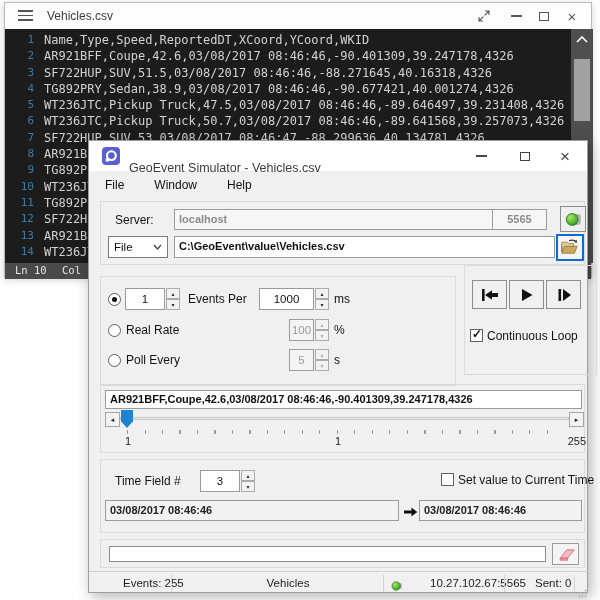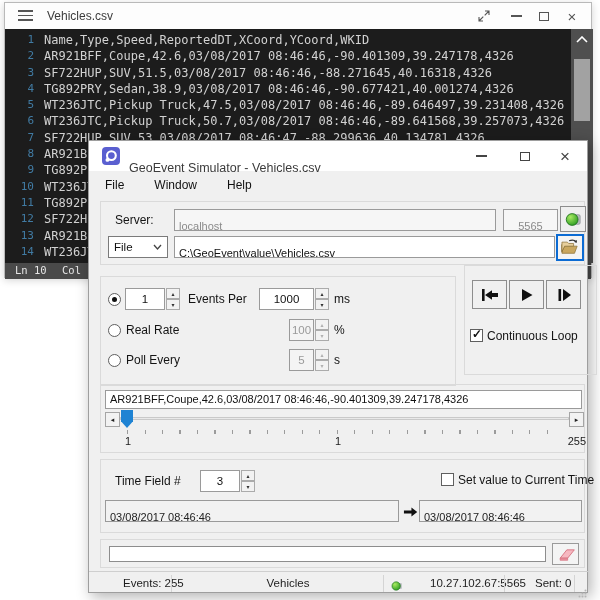--- a/index.html
+++ b/index.html
@@ -36,21 +36,21 @@
   .sbtn { position:absolute; top:0; width:36px; height:30px; display:flex; align-items:center; justify-content:center; color:#444; }
   .minbar { width:11px; height:1.4px; background:#444; }
   .maxbox { width:10px; height:9px; border:1.2px solid #444; }
   .xglyph { font-size:15px; line-height:1; }
   .sim-menus { position:absolute; left:0; top:30px; width:100%; height:27px; display:flex; align-items:center; padding-left:14px; gap:26px; }
   .menu-item { font-size:12px; color:#111; padding:3px 2px; }
 
   .grp { position:absolute; border:1px solid #dadada; }
   .lbl { position:absolute; font-size:12px; color:#141414; white-space:nowrap; }
   .inp { position:absolute; border:1px solid #9a9a9a; background:#fff; font-size:11px; color:#111;
-    padding:10px 4px; white-space:nowrap; overflow:hidden; }
+    padding:3px 4px; white-space:nowrap; overflow:hidden;font-weight:bold; }
   .inp.gray { background:#f6f6f6; color:#8b8b8b; }
   .inp.soft { background:#f2f2f2; color:#222; }
 
   .spin { position:absolute; display:flex; height:22px; }
   .spin .val { border:1px solid #9a9a9a; background:#fff; text-align:center; font-size:11.5px; color:#111;
     display:flex; align-items:center; justify-content:center; height:22px; }
   .spin .btns { display:flex; flex-direction:column; width:14px; margin-left:1px; }
   .spin .sb { flex:1; border:1px solid #ababab; background:#f2f2f2; font-size:6px; color:#333;
     display:flex; align-items:center; justify-content:center; line-height:1; }
   .spin.dis .val { color:#9a9a9a; background:#f4f4f4; }
@@ -161,21 +161,21 @@
 
   <div class="sim-menus">
     <span class="menu-item">File</span>
     <span class="menu-item">Window</span>
     <span class="menu-item">Help</span>
   </div>
 
   <div class="grp" style="left:11px; top:60px; width:485px; height:64px;">
     <div class="lbl" style="left:14px; top:11px;">Server:</div>
     <div class="inp gray" style="left:73px; top:7px; width:322px; height:21px;">localhost</div>
-    <div class="inp gray" style="left:402px; top:7px; width:55px; height:21px; text-align:center;">5565</div>
+    <div class="inp gray" style="left:391px; top:7px; width:55px; height:21px; text-align:center;">5565</div>
     <div style="position:absolute; left:459px; top:4px; width:26px; height:26px; border:1px solid #8d8d8d; background:#efefef; display:flex; align-items:center; justify-content:center;">
       <svg width="19" height="19" viewBox="0 0 20 20">
         <defs>
             <radialGradient id="gg" cx="35%" cy="30%" r="75%">
               <stop offset="0%" stop-color="#a8ea62"></stop>
               <stop offset="100%" stop-color="#2f9e22"></stop>
             </radialGradient>
           </defs>
         <rect x="10" y="5" width="7" height="10" rx="1.5" fill="#b9bcc0" stroke="#8e9196" stroke-width="0.8"></rect>
         <circle cx="8.6" cy="10" r="6.2" fill="url(#gg)" stroke="#1c6f1c" stroke-width="0.9"></circle>

